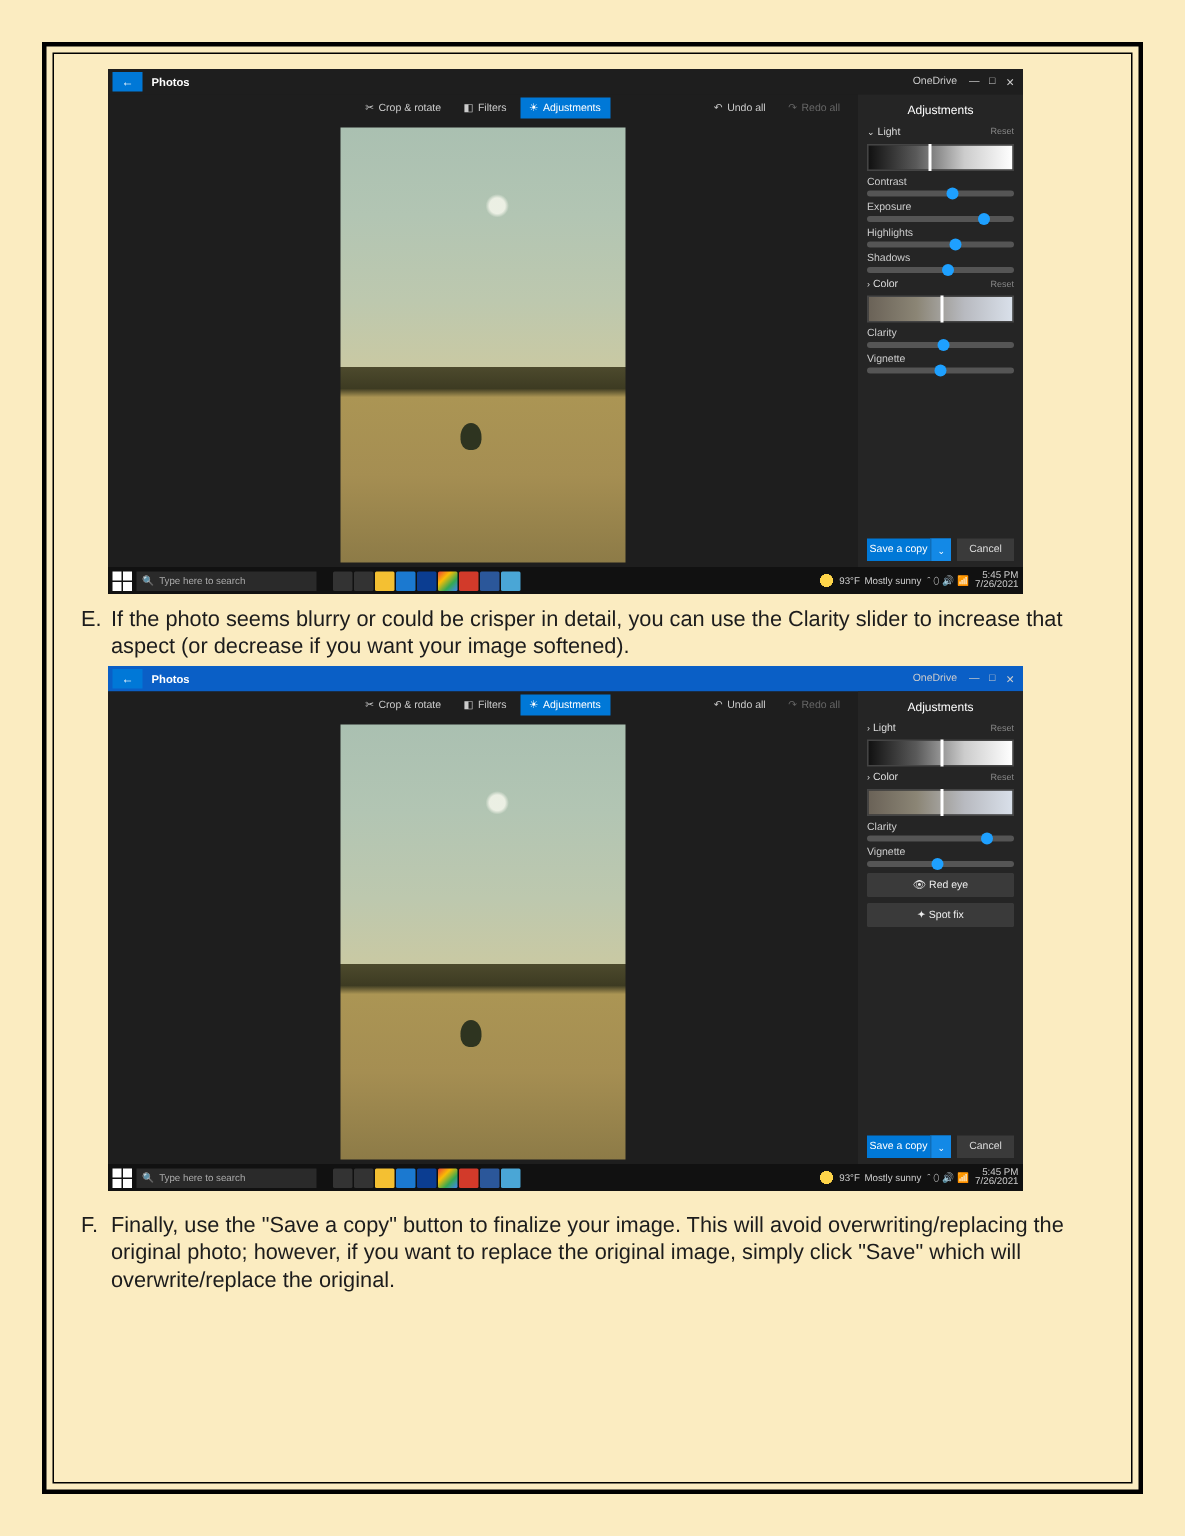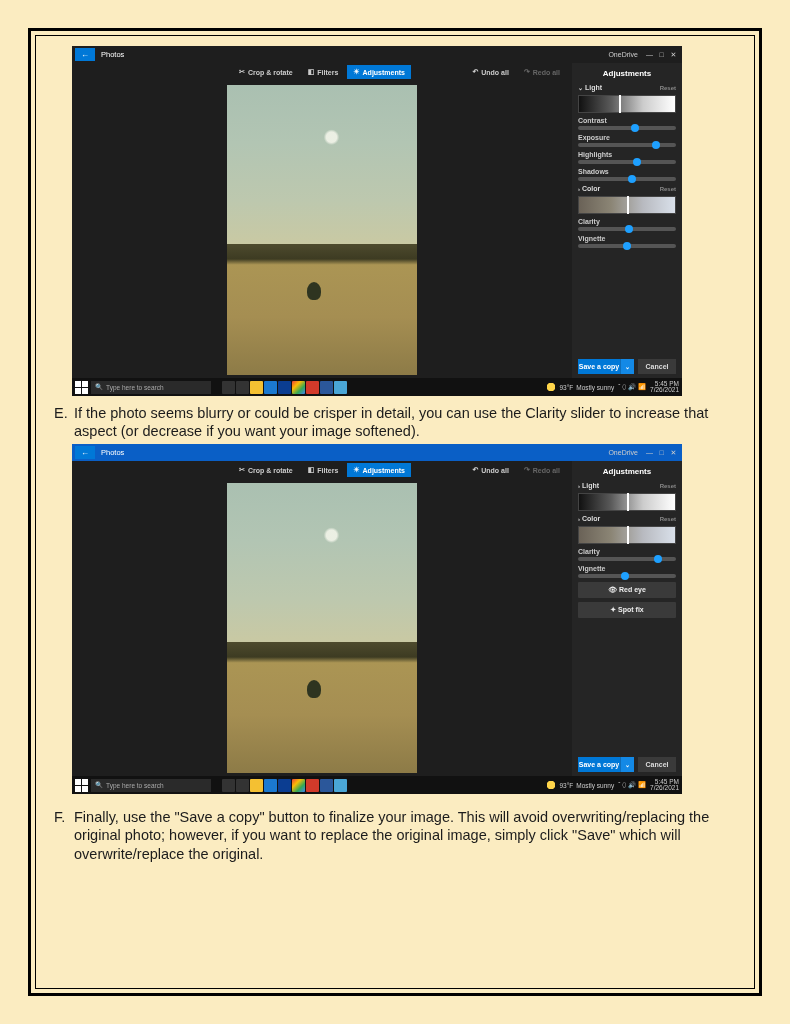--- a/index.html
+++ b/index.html
@@ -43,33 +43,32 @@
     font-size: 7px;
   }
   .ss-titlebar.blue { background: #0a5fc6; }
   .ss-back {
     width: 20px; height: 13px;
     background: #0078d7;
     color: #fff;
     display: flex; align-items: center; justify-content: center;
     font-size: 8px;
   }
-  .ss-title { margin-left: 6px; color: #fff; font-size: 7.5px; }
+  .ss-title { margin-left: 6px; color: #fff; font-size: 7.5px; font-weight: bold; }
   .ss-titlebar-right {
     margin-left: auto;
     display: flex; align-items: center; gap: 6px;
     color: #ccc; font-size: 7px;
   }
   .ss-winbtns { display: flex; gap: 1px; }
   .ss-winbtn { width: 11px; height: 11px; display: flex; align-items:center; justify-content:center; }
   .ss-body {
     flex: 1;
     display: flex;
     background: #1e1e1e;
-    font-weight: bold;
   }
   .ss-main {
     flex: 1;
     display: flex;
     flex-direction: column;
   }
   .ss-toolbar {
     height: 18px;
     display: flex;
     align-items: center;

